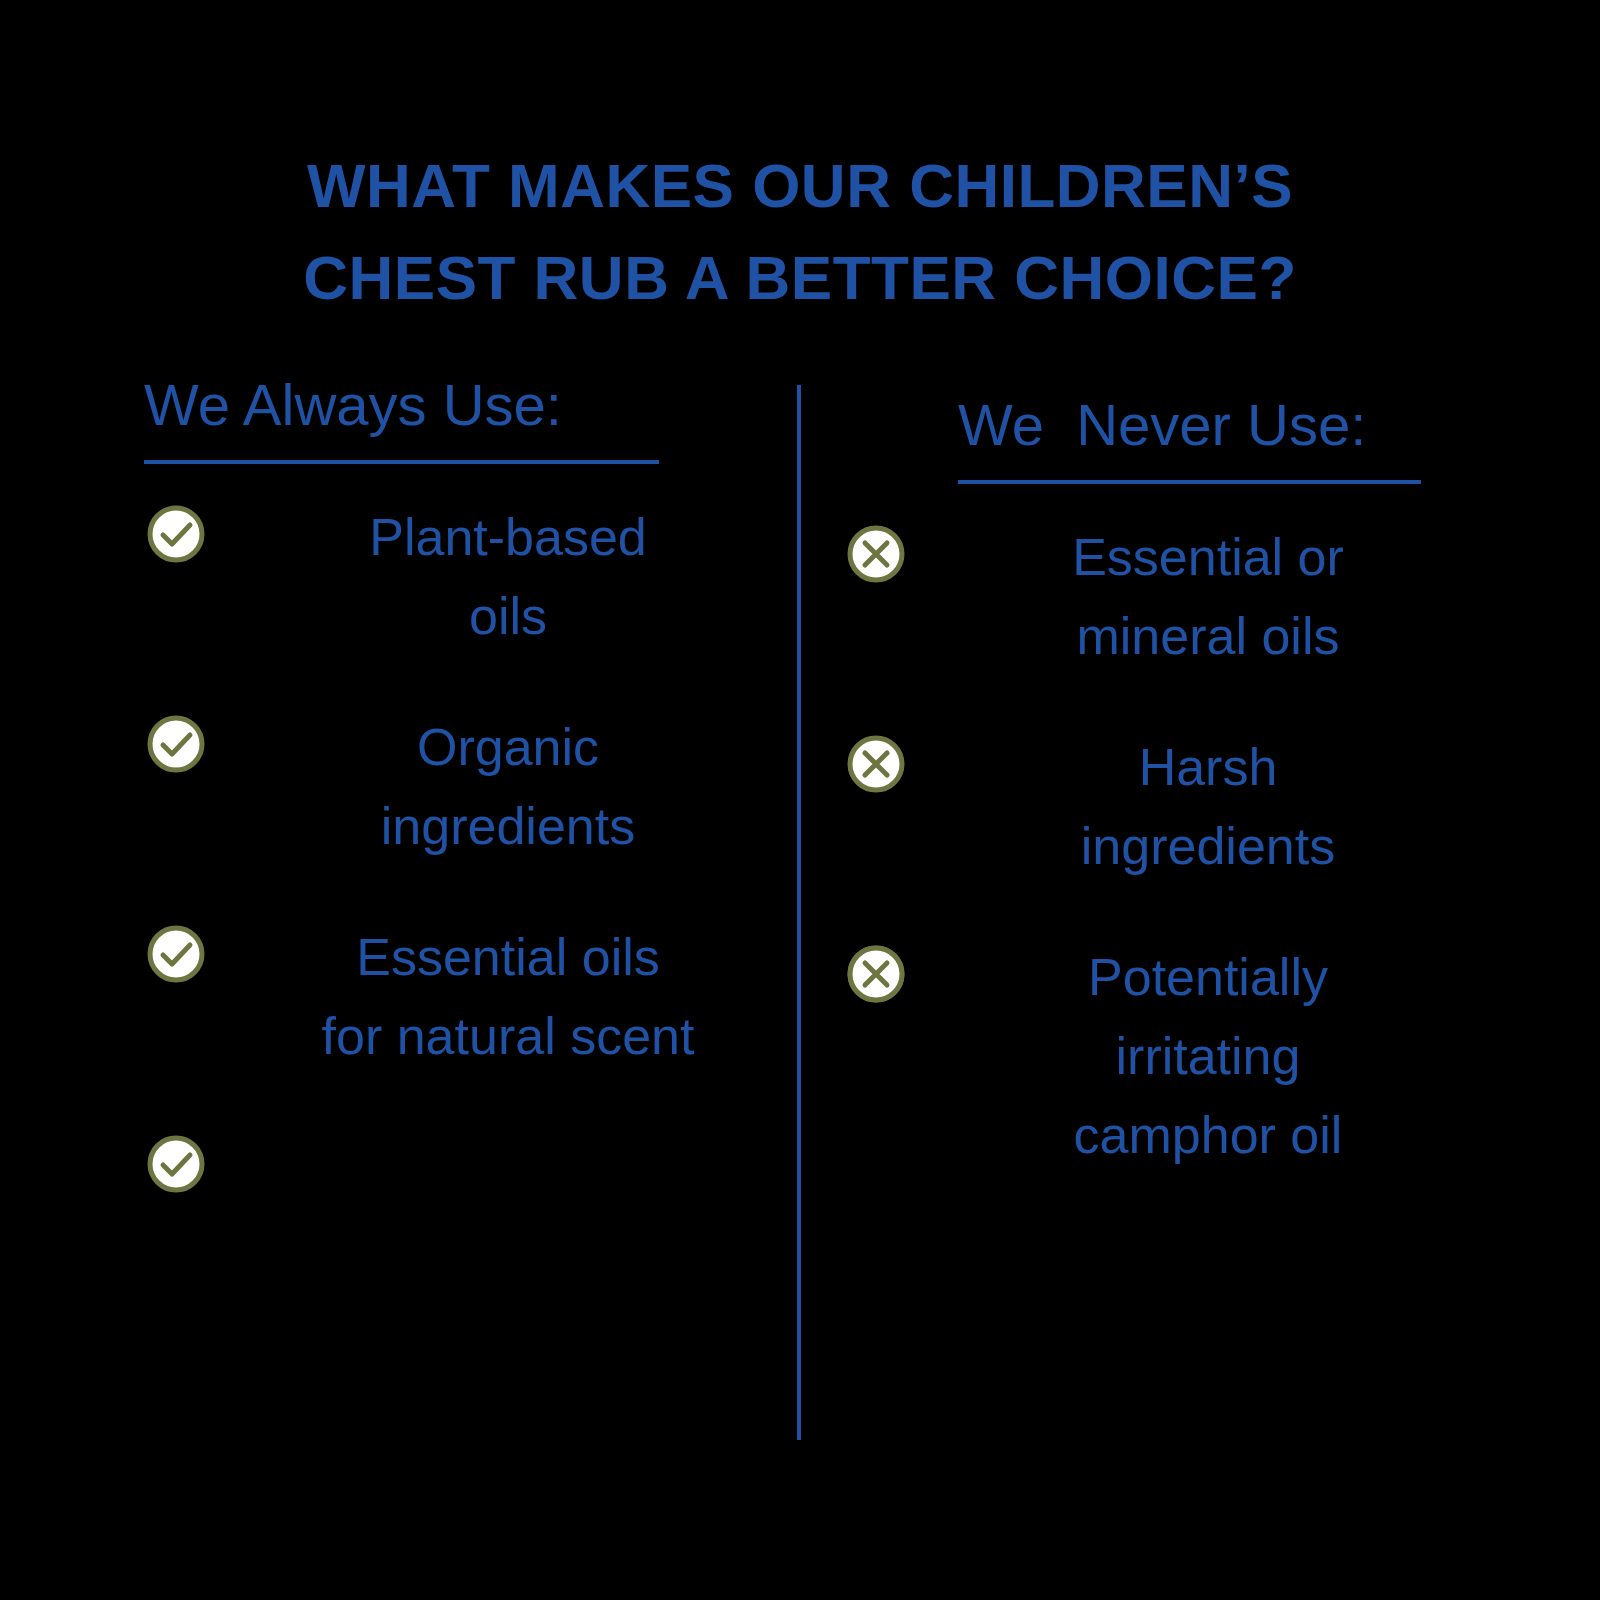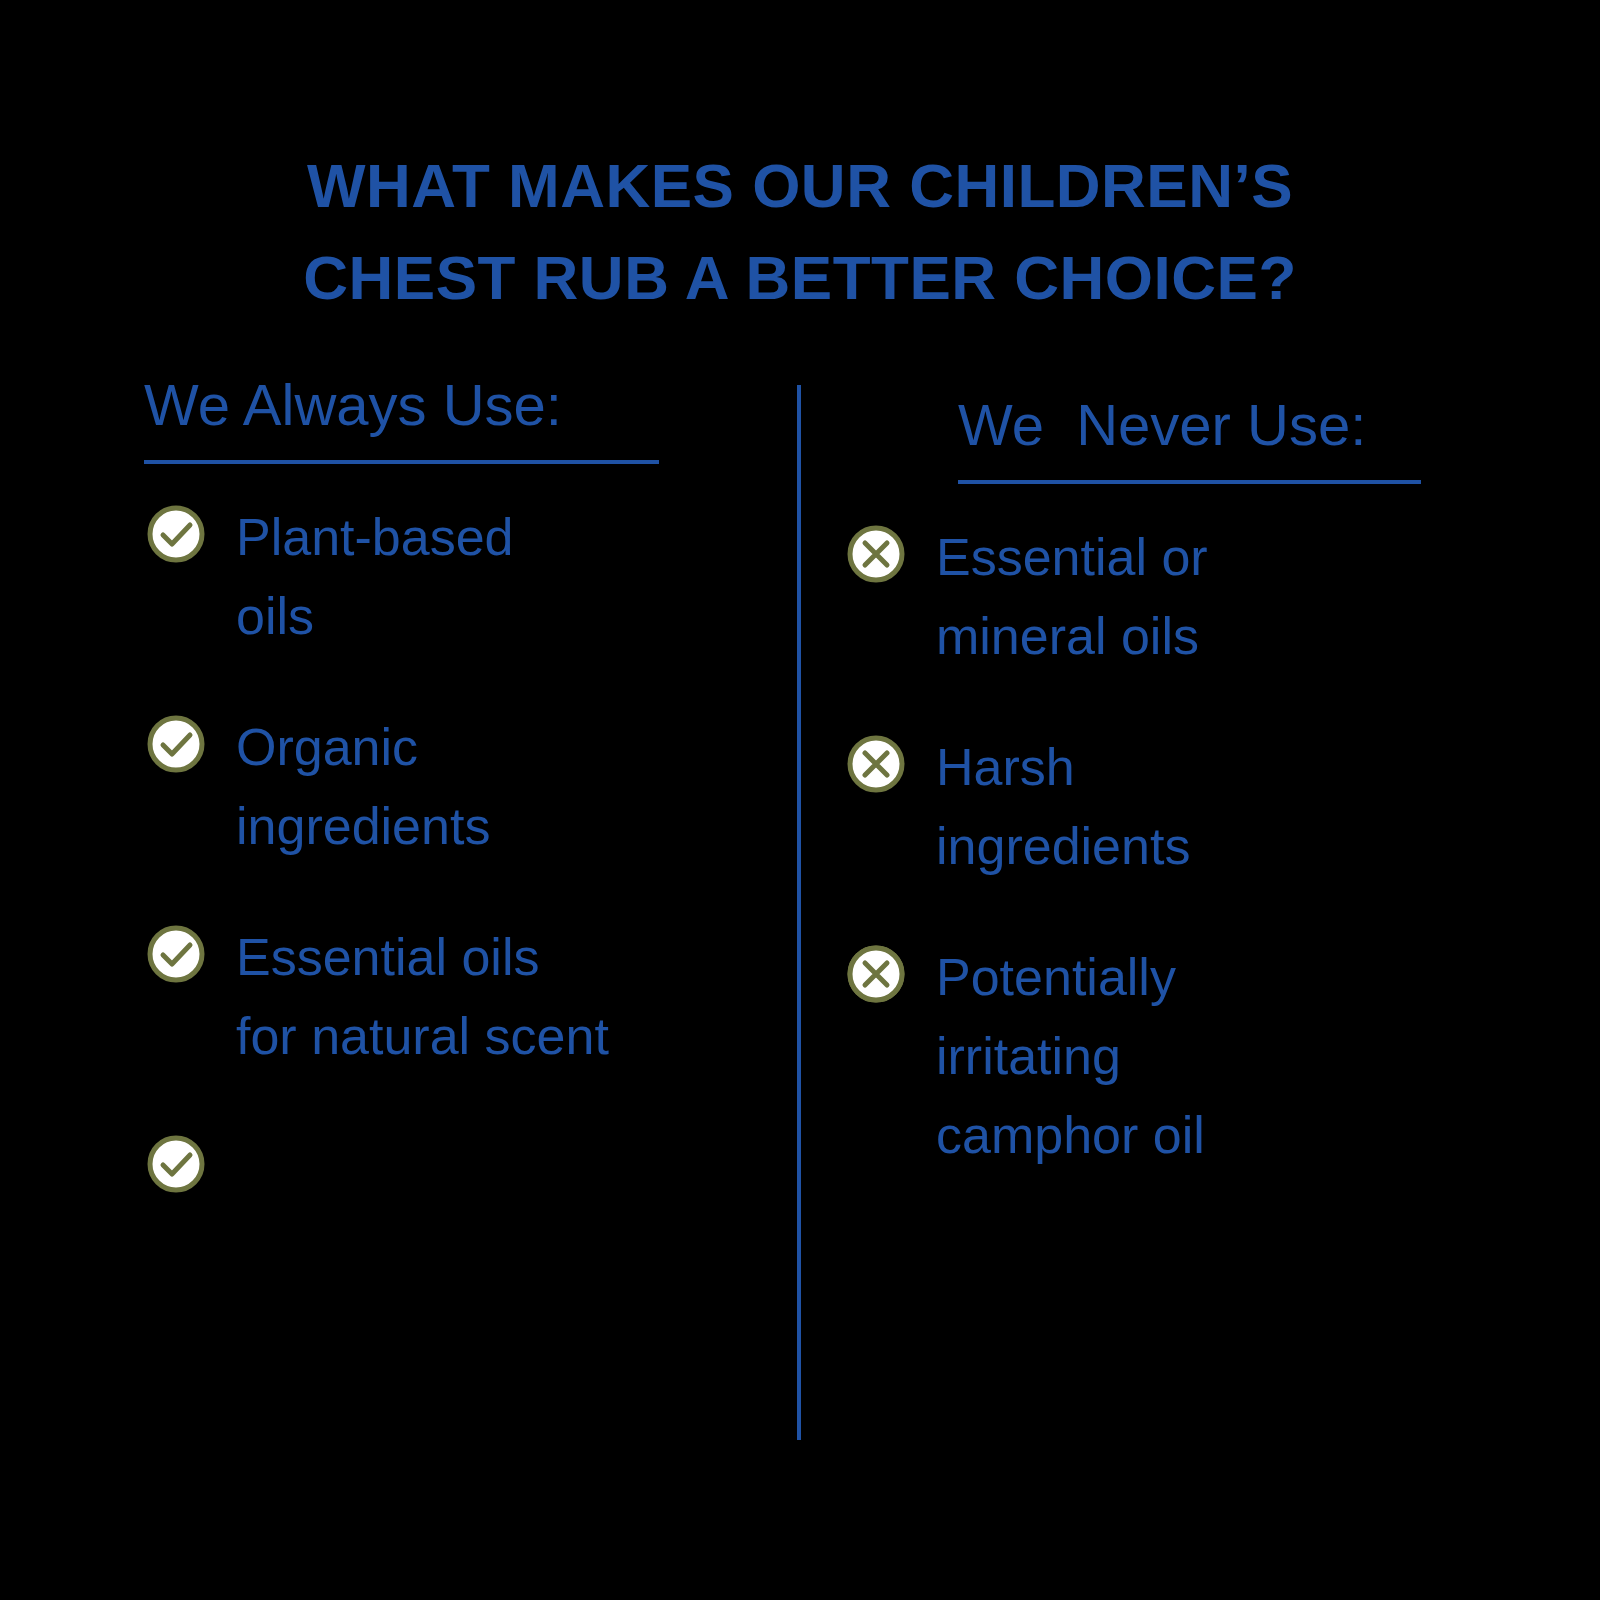--- a/index.html
+++ b/index.html
@@ -94,20 +94,21 @@
   }
 
   .item-text {
     display: block;
     color: #1F52A5;
     font-family: "Liberation Sans", sans-serif;
     font-weight: 400;
     font-size: 52px;
     line-height: 79px;
     white-space: pre-line;
+    text-align: center;
   }
 </style>
 </head>
 <body>
 
 <div id="canvas">
 
   <div class="title-block">
     <span class="title-line">WHAT MAKES OUR CHILDREN’S</span>
     <span class="title-line">CHEST RUB A BETTER CHOICE?</span>

